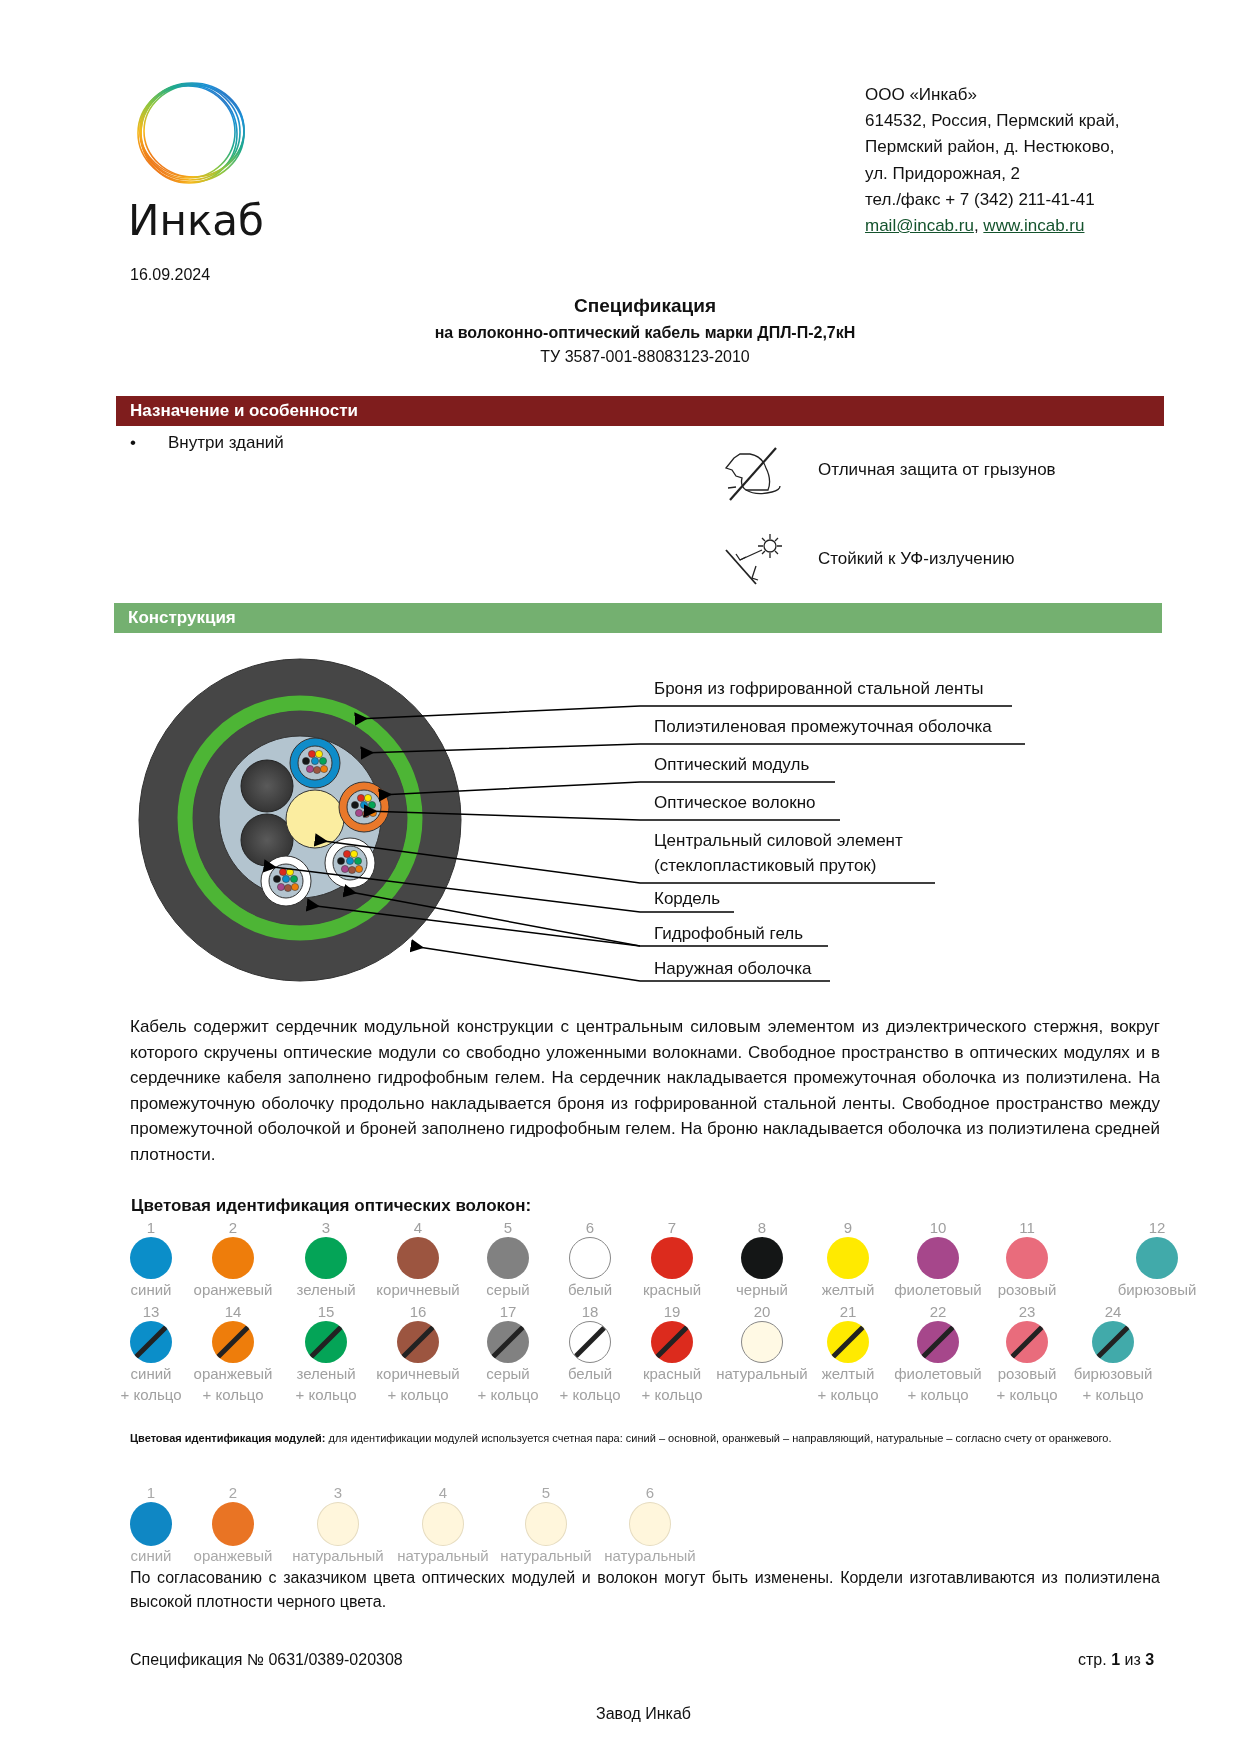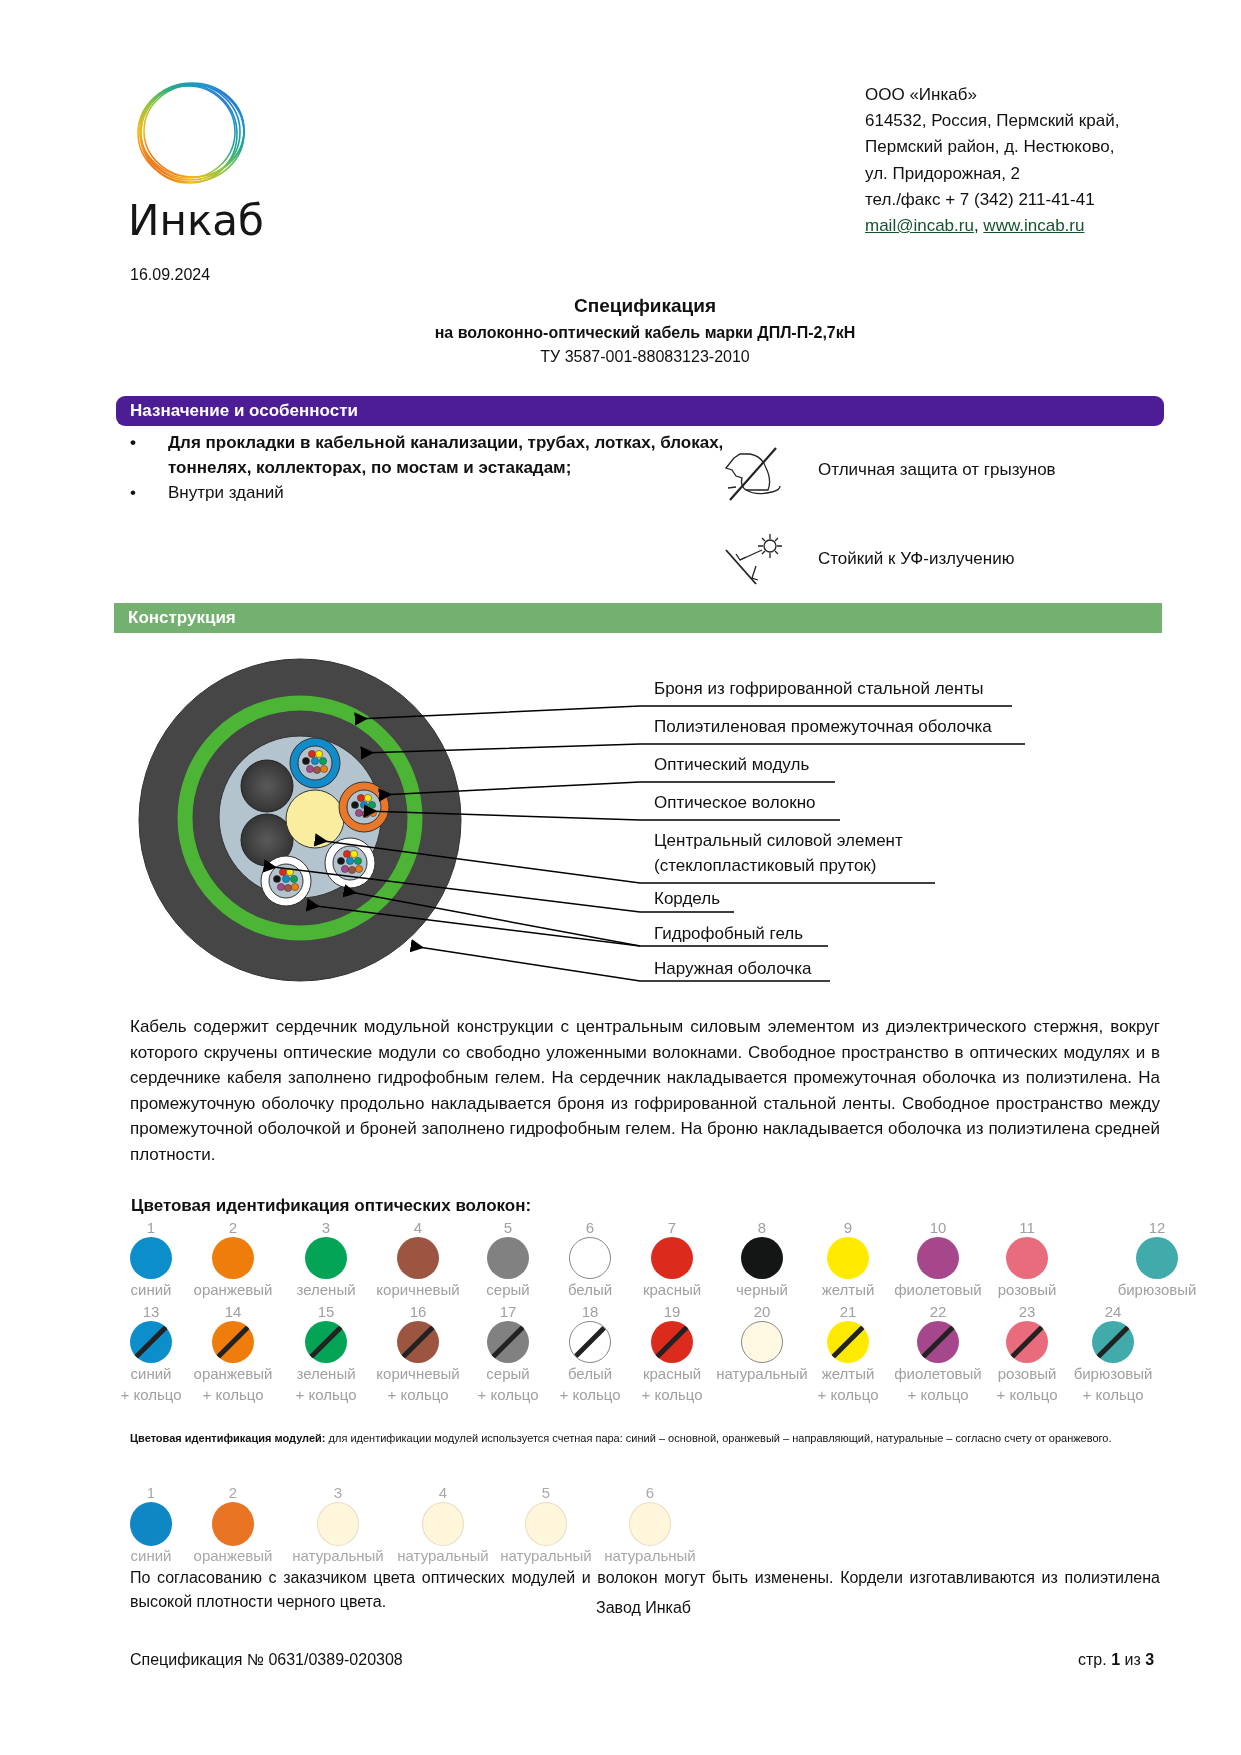--- a/index.html
+++ b/index.html
@@ -18,21 +18,21 @@
     #address a { color: #14532d; text-decoration: underline; }
 
     
     #title-block { left: 0; top: 292px; width: 1290px; text-align: center; }
     #title { font-size: 19px; font-weight: bold; line-height: 28px; }
     #subtitle { font-size: 16px; font-weight: bold; line-height: 25px; }
     #tu { font-size: 16px; line-height: 24px; }
 
     
     .sec { left: 116px; width: 1048px; height: 30px; color: #fff; font-size: 17px; font-weight: bold; padding-left: 14px; line-height: 30px; }
-    #sec-purpose { top: 396px; background: #4c1d95; font-weight: normal; border-radius: 9px; }
+    #sec-purpose { top: 396px; background: #7f1d1d; font-weight: normal; }
     #sec-purpose span { font-weight: bold; }
     #sec-construct { top: 603px; background: #74b070; left: 114px; }
 
     
     #bullets { left: 130px; top: 430px; width: 600px; font-size: 17px; line-height: 25px; }
     .bullet { position: relative; padding-left: 38px; }
     .bullet::before { content: "•"; position: absolute; left: 0; top: 0; }
     .bullet.b { font-weight: bold; }
 
     
@@ -64,21 +64,21 @@
     #modules-text { left: 130px; top: 1426px; width: 1030px; font-size: 11px; line-height: 25.5px; text-align: justify; }
     .mod { position: absolute; width: 100px; text-align: center; color: #a8a8a8; font-size: 15px; }
     .mod .num { display: block; line-height: 18px; }
     .mod .dot { display: block; width: 42px; height: 44px; border-radius: 50%; margin: 0 auto; }
     .mod .dot.outlined { border: 1px solid #e6dcc0; }
     .mod .nm { display: block; line-height: 20px; white-space: nowrap; }
     #note { left: 130px; top: 1566px; width: 1030px; font-size: 16px; line-height: 24px; text-align: justify; }
 
     
     #footer-left { left: 130px; top: 1651px; font-size: 16px; }
-    #footer-mid { left: 596px; top: 1599px; font-size: 16px; }
+    #footer-mid { left: 596px; top: 1705px; font-size: 16px; }
     #footer-right { left: 1078px; top: 1651px; font-size: 16px; }
     #footer-right b { font-weight: bold; }
   </style>
 </head>
 <body>
 
 <svg id="logo" class="abs" viewBox="0 0 150 170">
   <defs>
     <linearGradient id="rg" x1="0" y1="1" x2="1" y2="0">
       <stop offset="0" stop-color="#e3241b"></stop>
@@ -111,21 +111,20 @@
 </div>
 
 <div id="title-block" class="abs">
   <div id="title">Спецификация</div>
   <div id="subtitle">на волоконно-оптический кабель марки ДПЛ-П-2,7кН</div>
   <div id="tu">ТУ 3587-001-88083123-2010</div>
 </div>
 
 <div id="sec-purpose" class="abs sec"><span>Назначение и особенности</span></div>
 <div id="bullets" class="abs">
-  <div class="bullet b">Для прокладки в кабельной канализации, трубах, лотках, блоках, тоннелях, коллекторах, по мостам и эстакадам;</div>
   <div class="bullet">Внутри зданий</div>
 </div>
 
 <svg id="feat-rodent-icon" class="abs feat-icon" viewBox="0 0 64 56" fill="none" stroke="#222" stroke-width="1.3">
   <path d="M12 12 l6 -4 l10 0 q12 2 16 14 q6 12 2 22 l-22 0 q-6 -4 -4 -12 l-6 -2 l-4 -6 l-6 -2 z"></path>
   <path d="M24 44 q10 6 26 2 q8 -2 8 -6"></path>
   <path d="M6 42 l8 -1"></path>
   <line x1="8" y1="54" x2="54" y2="2" stroke-width="2.2"></line>
 </svg>
 <div id="feat-rodent" class="abs feat-text">Отличная защита от грызунов</div>

